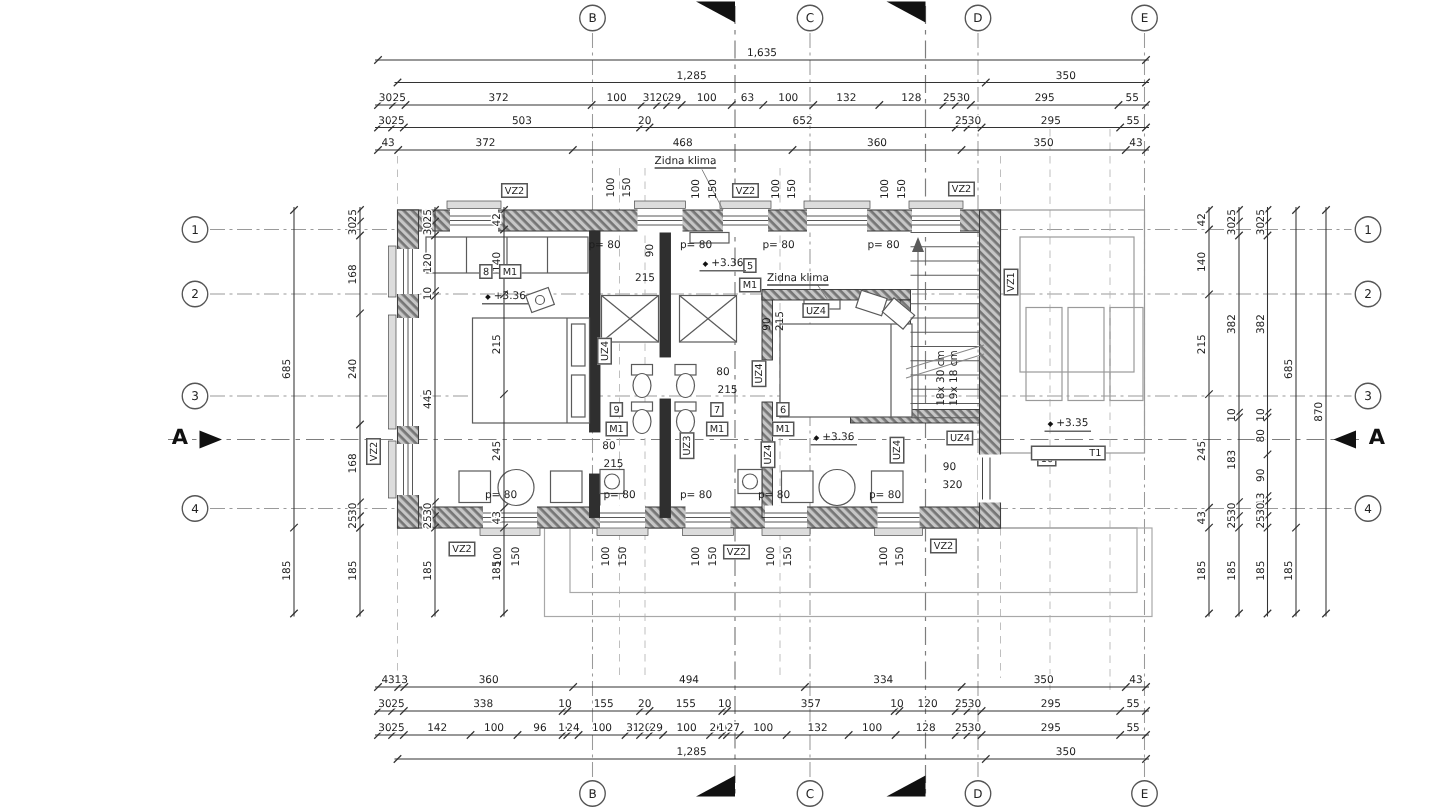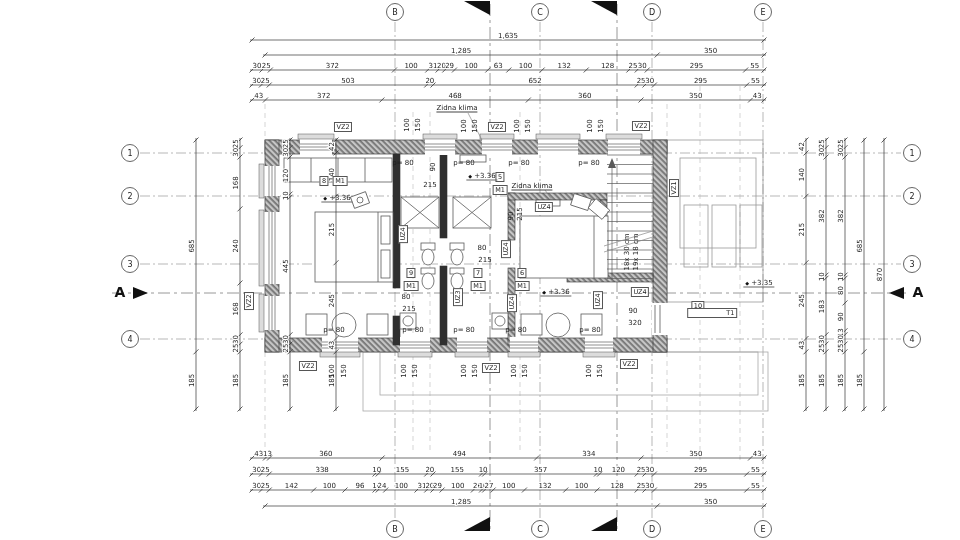--- a/index.html
+++ b/index.html
@@ -650,27 +650,27 @@
       <div class="ann box boxb" style="left: 340px; top: 181px;">M1</div>
       <div class="ann box" style="left: 500px; top: 177px;">5</div>
       <div class="ann box boxb" style="left: 500px; top: 190px;">M1</div>
       <div class="ann box" style="left: 411px; top: 273px;">9</div>
       <div class="ann box boxb" style="left: 411px; top: 286px;">M1</div>
       <div class="ann box" style="left: 478px; top: 273px;">7</div>
       <div class="ann box boxb" style="left: 478px; top: 286px;">M1</div>
       <div class="ann box" style="left: 522px; top: 273px;">6</div>
       <div class="ann box boxb" style="left: 522px; top: 286px;">M1</div>
       <div class="ann box" style="left: 698px; top: 306px;">10</div>
-      <div class="ann box boxb" style="left: 712px; top: 313px; padding-left: 38px;">T1</div>
+      <div class="ann box boxb" style="left: 712px; top: 302px; padding-left: 38px;">T1</div>
       <div class="ann und" style="left: 457px; top: 108px;">Zidna klima</div>
       <div class="ann und" style="left: 532px; top: 186px;">Zidna klima</div>
       <div class="ann lvl" style="left: 337px; top: 198px;">+3.36</div>
       <div class="ann lvl" style="left: 482px; top: 176px;">+3.36</div>
       <div class="ann lvl" style="left: 556px; top: 292px;">+3.36</div>
-      <div class="ann lvl" style="left: 712px; top: 283px; margin-left: 47px;">+3.35</div>
+      <div class="ann lvl" style="left: 712px; top: 283px;">+3.35</div>
       <div class="ann dim" style="left: 482px; top: 248px;">80</div>
       <div class="ann dim" style="left: 485px; top: 260px;">215</div>
       <div class="ann dim" style="left: 406px; top: 297px;">80</div>
       <div class="ann dim" style="left: 409px; top: 309px;">215</div>
       <div class="ann dim rot" style="left: 433px; top: 167px;">90</div>
       <div class="ann dim" style="left: 430px; top: 185px;">215</div>
       <div class="ann dim rot" style="left: 511px; top: 216px;">90</div>
       <div class="ann dim rot" style="left: 520px; top: 214px;">215</div>
       <div class="ann dim" style="left: 633px; top: 311px;">90</div>
       <div class="ann dim" style="left: 635px; top: 323px;">320</div>

